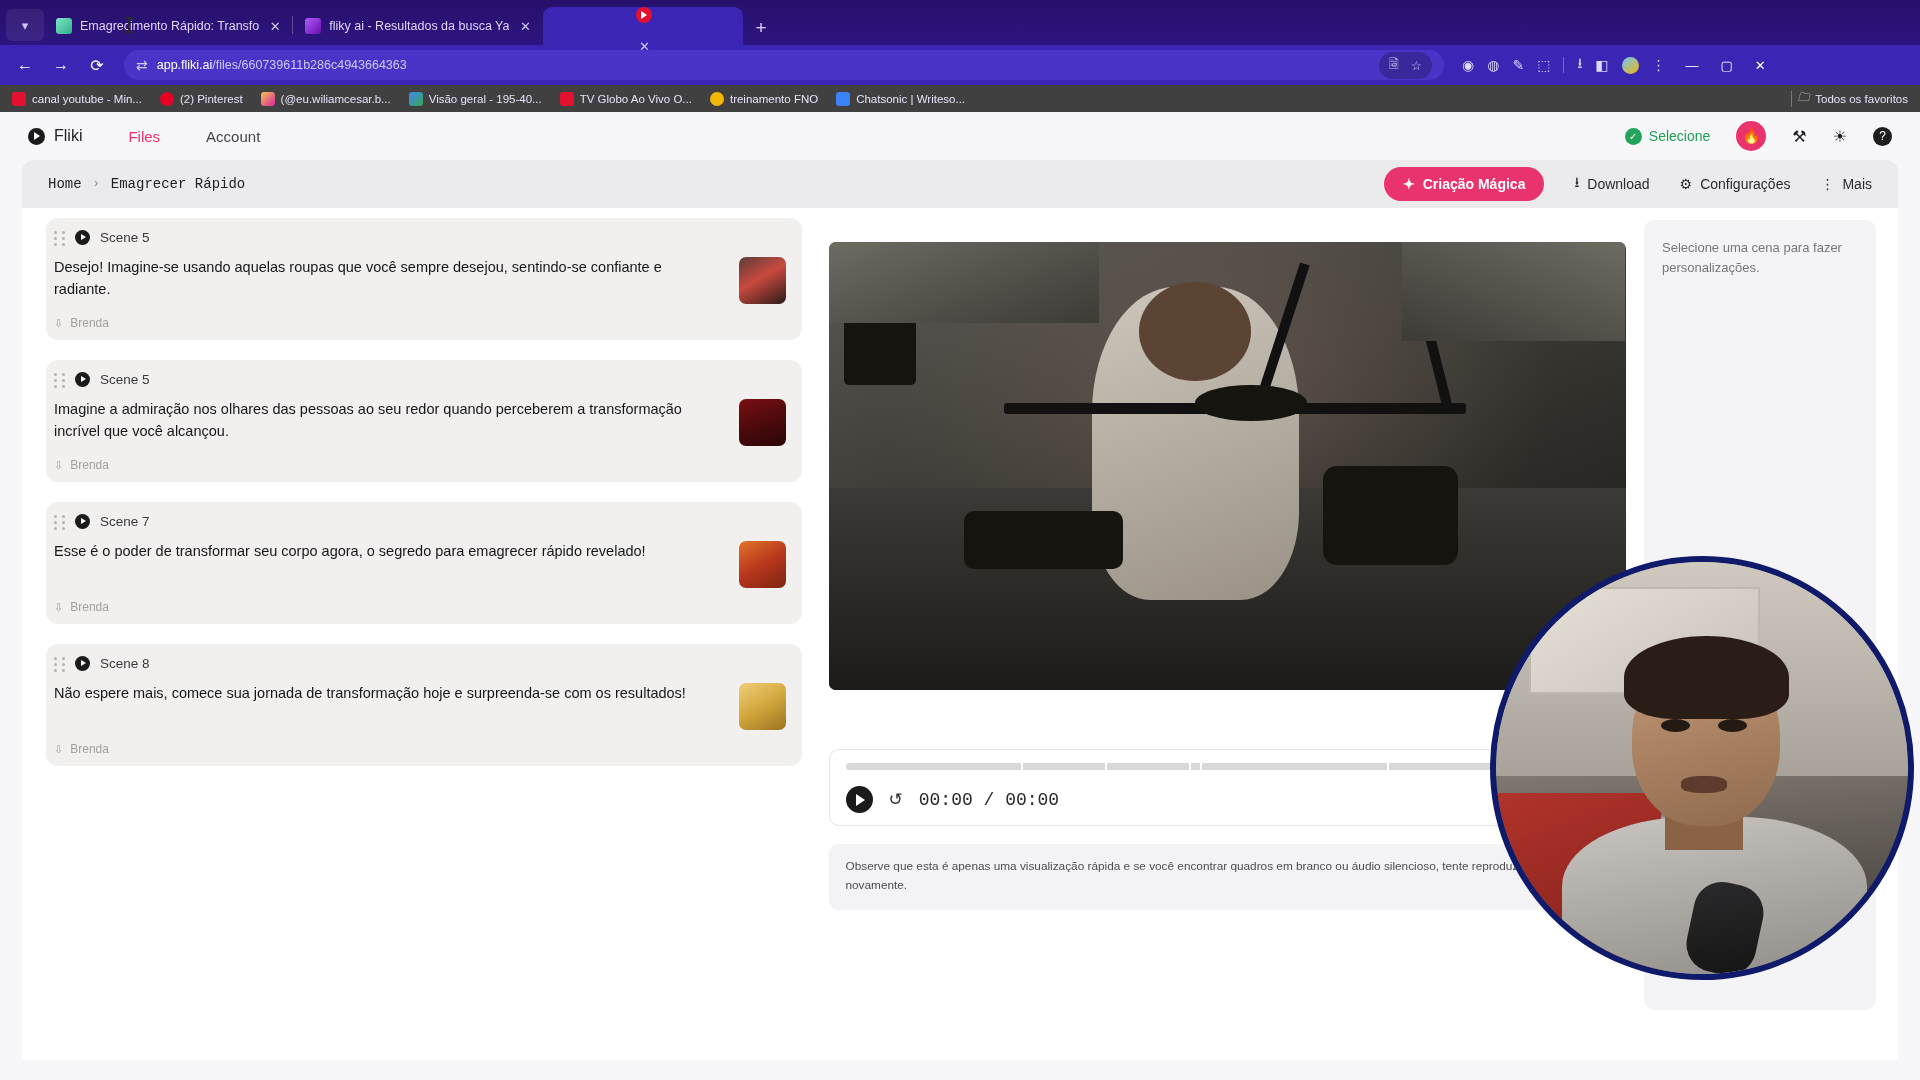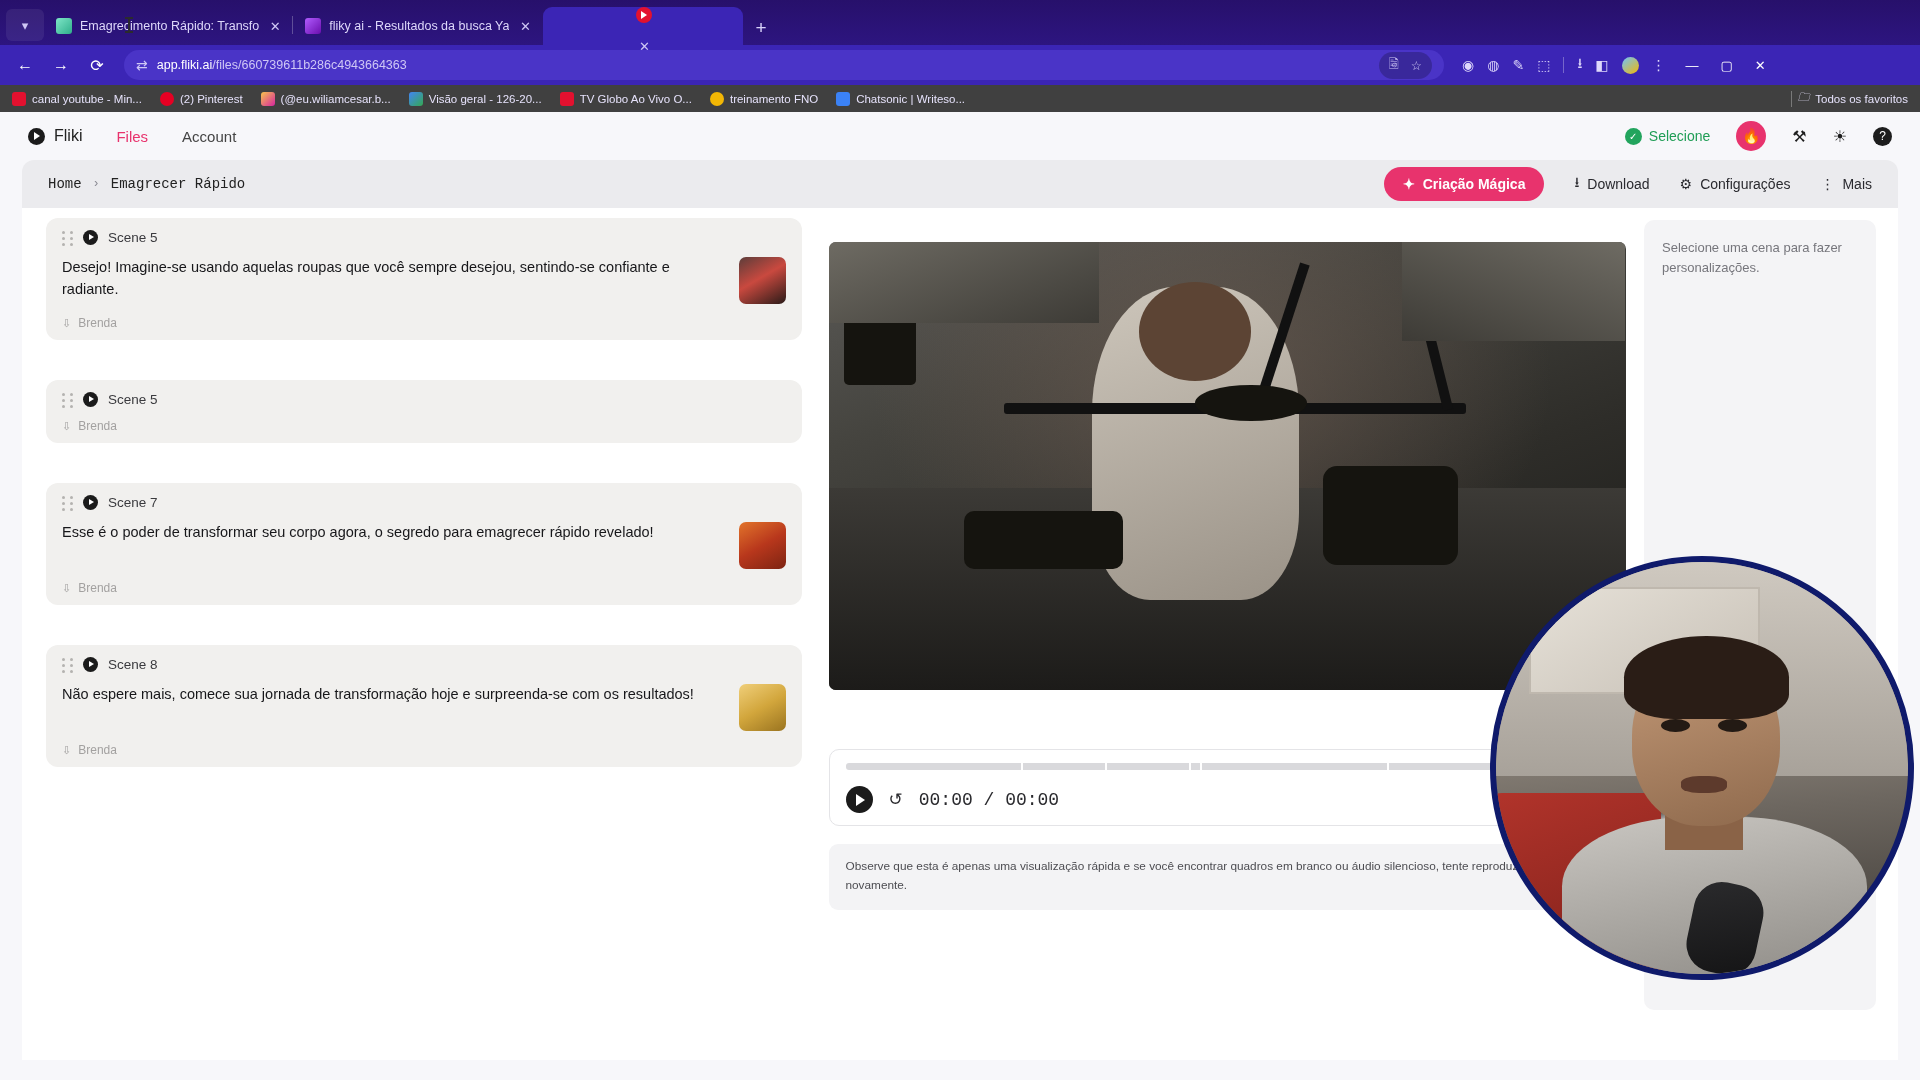--- a/index.html
+++ b/index.html
@@ -70,21 +70,21 @@
   .bm { display:flex; align-items:center; gap:6px; white-space:nowrap; }
   .bm-ico { width:14px; height:14px; border-radius:3px; flex:0 0 14px; }
   .bm-all { margin-left:auto; display:flex; align-items:center; gap:6px; }
   .bm-sep { width:1px; height:16px; background: rgba(255,255,255,0.3); }
 
   
   #app { width: 1920px; height: 968px; background: #f7f7fa; }
 
   #app-header {
     height: 48px; display: flex; align-items: center; padding: 0 28px;
-    background: #f7f7fa; gap: 34px;
+    background: #f7f7fa; gap: 46px;
   }
   .brand { display:flex; align-items:center; gap: 9px; font-size: 16px; color:#222; }
   .brand-mark { width: 17px; height: 17px; border-radius: 50%; background:#1b1b1b; position:relative; }
   .brand-mark::after { content:""; position:absolute; left:6px; top:4.5px;
      border-left: 6px solid #fff; border-top: 4px solid transparent; border-bottom: 4px solid transparent;}
   .nav-link { font-size: 15px; color: #444; }
   .nav-link.active { color: #e8336d; }
   .hdr-right { margin-left: auto; display:flex; align-items:center; gap: 26px; }
   .upgrade { display:flex; align-items:center; gap:7px; color:#1f9d55; font-size:14px; }
   .check-badge { width:17px; height:17px; border-radius:50%; background:#22a45d; color:#fff;
@@ -106,22 +106,22 @@
     background: #e8336d; color:#fff; border-radius: 22px; height: 34px;
     display:flex; align-items:center; gap: 8px; padding: 0 19px; font-size: 14px; font-weight: bold;
   }
   .tb-item { display:flex; align-items:center; gap: 8px; font-size: 14px; color:#2a2a2f; }
 
   #main { display: flex; height: 852px; background: #ffffff; }
 
   
   #scenes-col { width: 800px; padding: 10px 20px 0 24px; overflow:hidden; }
   .scene-card {
-    background: #f1f0ee; border-radius: 12px; padding: 12px 16px 10px 16px;
-    margin-bottom: 40px; position: relative;
+    background: #f1f0ee; border-radius: 12px; padding: 12px 16px 10px 8px;
+    margin-bottom: 20px; position: relative;
   }
   .scene-head { display:flex; align-items:center; gap: 10px; margin-bottom: 12px; }
   .grip { width:11px; height:13px; display:grid; grid-template-columns: 3px 3px; gap: 3px 5px; }
   .grip i { width:3px; height:3px; background:#b4b2b0; border-radius:50%; display:block; }
   .play-dot { width: 15px; height: 15px; border-radius:50%; background:#1b1b1b; position:relative; }
   .play-dot::after { content:""; position:absolute; left:5.5px; top:4px;
      border-left: 5px solid #fff; border-top: 3.5px solid transparent; border-bottom: 3.5px solid transparent; }
   .scene-label { font-size: 13.5px; color: #3a3a3e; }
   .scene-body { display:flex; align-items:flex-start; gap: 14px; }
   .scene-text { flex:1; font-size: 14.5px; line-height: 1.5; color:#17171a; padding-right: 8px; }
@@ -282,21 +282,21 @@
     <span class="bm">
         <i class="bm-ico" style="background:#e60023;border-radius:50%"></i>
         <span>(2) Pinterest</span>
       </span>
     <span class="bm">
         <i class="bm-ico" style="background:linear-gradient(135deg,#f7c44d,#d6249f)"></i>
         <span>(@eu.wiliamcesar.b...</span>
       </span>
     <span class="bm">
         <i class="bm-ico" style="background:linear-gradient(135deg,#4285f4,#34a853)"></i>
-        <span>Visão geral - 126-20...</span>
+        <span>Visão geral - 195-40...</span>
       </span>
     <span class="bm">
         <i class="bm-ico" style="background:#e3112f"></i>
         <span>TV Globo Ao Vivo O...</span>
       </span>
     <span class="bm">
         <i class="bm-ico" style="background:#f2b705;border-radius:50%"></i>
         <span>treinamento FNO</span>
       </span>
     <span class="bm">
@@ -392,20 +392,24 @@
             <span class="grip">
                 <i></i>
                 <i></i>
                 <i></i>
                 <i></i>
                 <i></i>
                 <i></i>
               </span>
             <span class="play-dot"></span>
             <span class="scene-label">Scene 5</span>
+          </div>
+          <div class="scene-body">
+            <div class="scene-text">Imagine a admiração nos olhares das pessoas ao seu redor quando perceberem a transformação incrível que você alcançou.</div>
+            <div class="scene-thumb thumb-b"></div>
           </div>
           <div class="scene-foot">
             <span class="mic-ico">⇩</span>
             <span>Brenda</span>
           </div>
         </div>
 
         <div class="scene-card">
           <div class="scene-head">
             <span class="grip">

